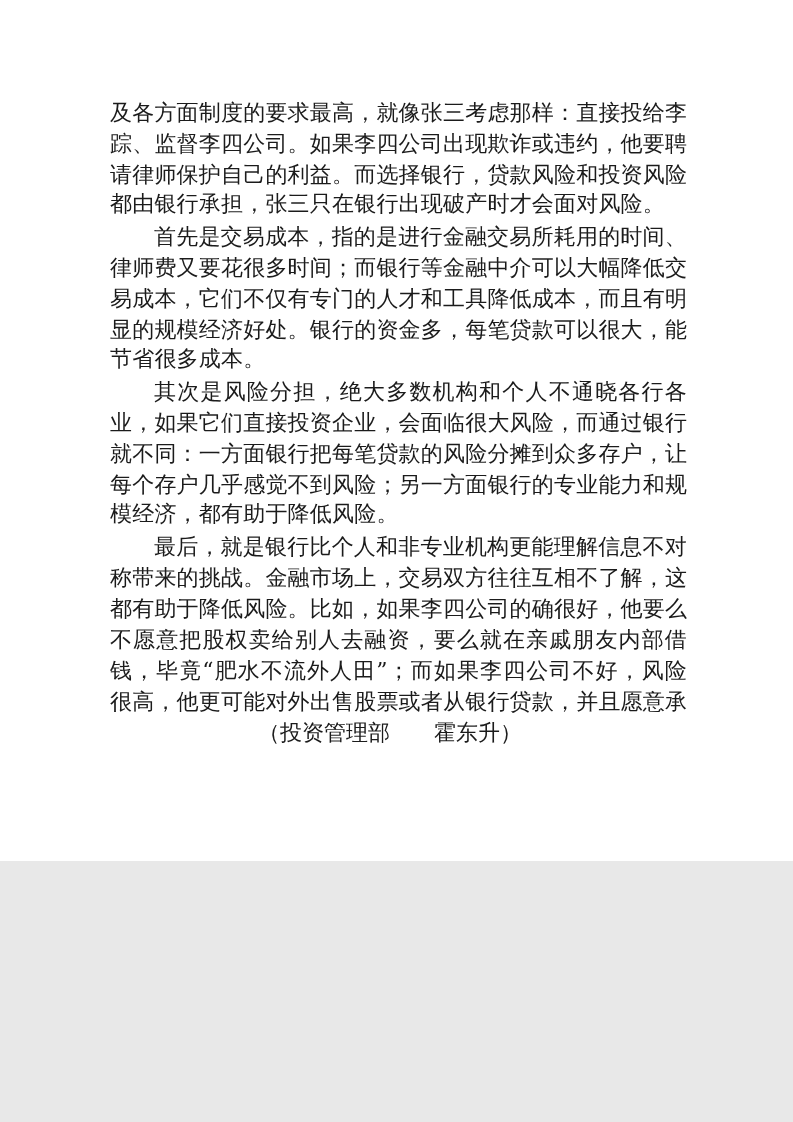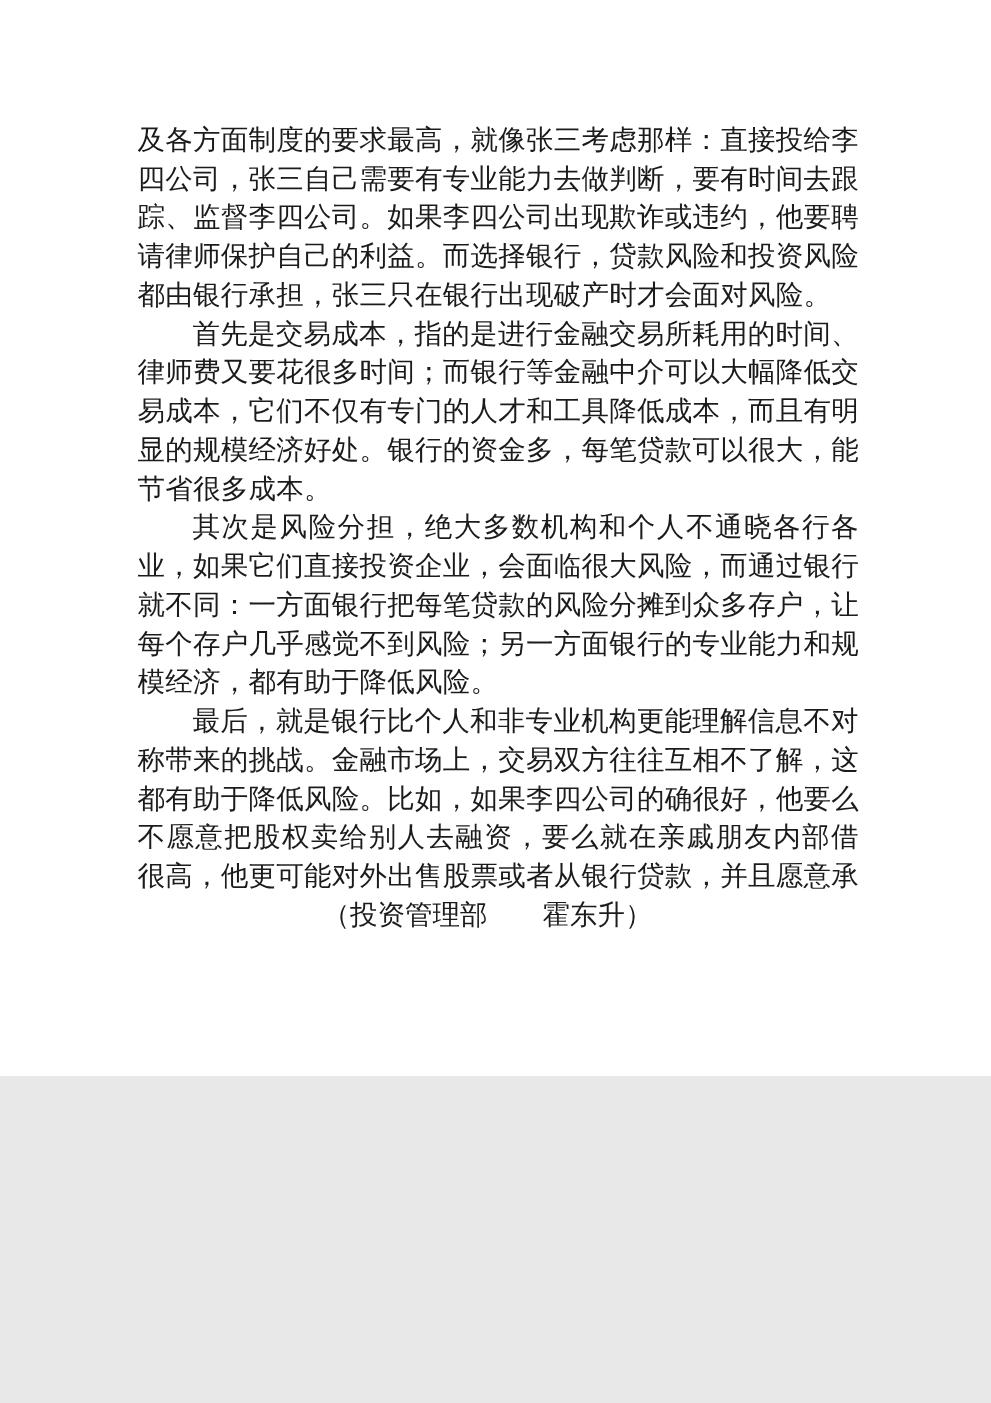--- a/index.html
+++ b/index.html
@@ -35,20 +35,21 @@
     white-space: nowrap;
     text-align: justify;
     text-align-last: justify;
     -moz-text-align-last: justify;
     text-justify: inter-character;
     letter-spacing: 0.2px;
   }
   .line.last {
     text-align: center;
     text-align-last: left;
+    font-family: Liberation Mono, monospace;
     -moz-text-align-last: left;
   }
   .line.indent {
     text-indent: 44px;
   }
   .attribution-line {
     font-size: 22px;
     line-height: 31px;
     height: 31px;
     text-align: center;
@@ -69,21 +70,20 @@
   }
 </style>
 </head>
 <body>
 
 <div class="page">
   <div class="content">
     <div>
         <div class="paragraph">
           <div class="line">及各方面制度的要求最高，就像张三考虑那样：直接投给李</div>
-          <div class="line">四公司，张三自己需要有专业能力去做判断，要有时间去跟</div>
           <div class="line">踪、监督李四公司。如果李四公司出现欺诈或违约，他要聘</div>
           <div class="line">请律师保护自己的利益。而选择银行，贷款风险和投资风险</div>
           <div class="line last">都由银行承担，张三只在银行出现破产时才会面对风险。</div>
         </div>
         <div class="paragraph">
           <div class="line indent">首先是交易成本，指的是进行金融交易所耗用的时间、</div>
           <div class="line">律师费又要花很多时间；而银行等金融中介可以大幅降低交</div>
           <div class="line">易成本，它们不仅有专门的人才和工具降低成本，而且有明</div>
           <div class="line">显的规模经济好处。银行的资金多，每笔贷款可以很大，能</div>
           <div class="line last">节省很多成本。</div>
@@ -93,19 +93,20 @@
           <div class="line">业，如果它们直接投资企业，会面临很大风险，而通过银行</div>
           <div class="line">就不同：一方面银行把每笔贷款的风险分摊到众多存户，让</div>
           <div class="line">每个存户几乎感觉不到风险；另一方面银行的专业能力和规</div>
           <div class="line last">模经济，都有助于降低风险。</div>
         </div>
         <div class="paragraph">
           <div class="line indent">最后，就是银行比个人和非专业机构更能理解信息不对</div>
           <div class="line">称带来的挑战。金融市场上，交易双方往往互相不了解，这</div>
           <div class="line">都有助于降低风险。比如，如果李四公司的确很好，他要么</div>
           <div class="line">不愿意把股权卖给别人去融资，要么就在亲戚朋友内部借</div>
+          <div class="line">钱，毕竟“肥水不流外人田”；而如果李四公司不好，风险</div>
           <div class="line">很高，他更可能对外出售股票或者从银行贷款，并且愿意承</div>
         </div>
       </div>
     <div class="attribution-line">（投资管理部　　霍东升）</div>
   </div>
   <div class="page-number">23</div>
 </div>
 
 </body></html>

